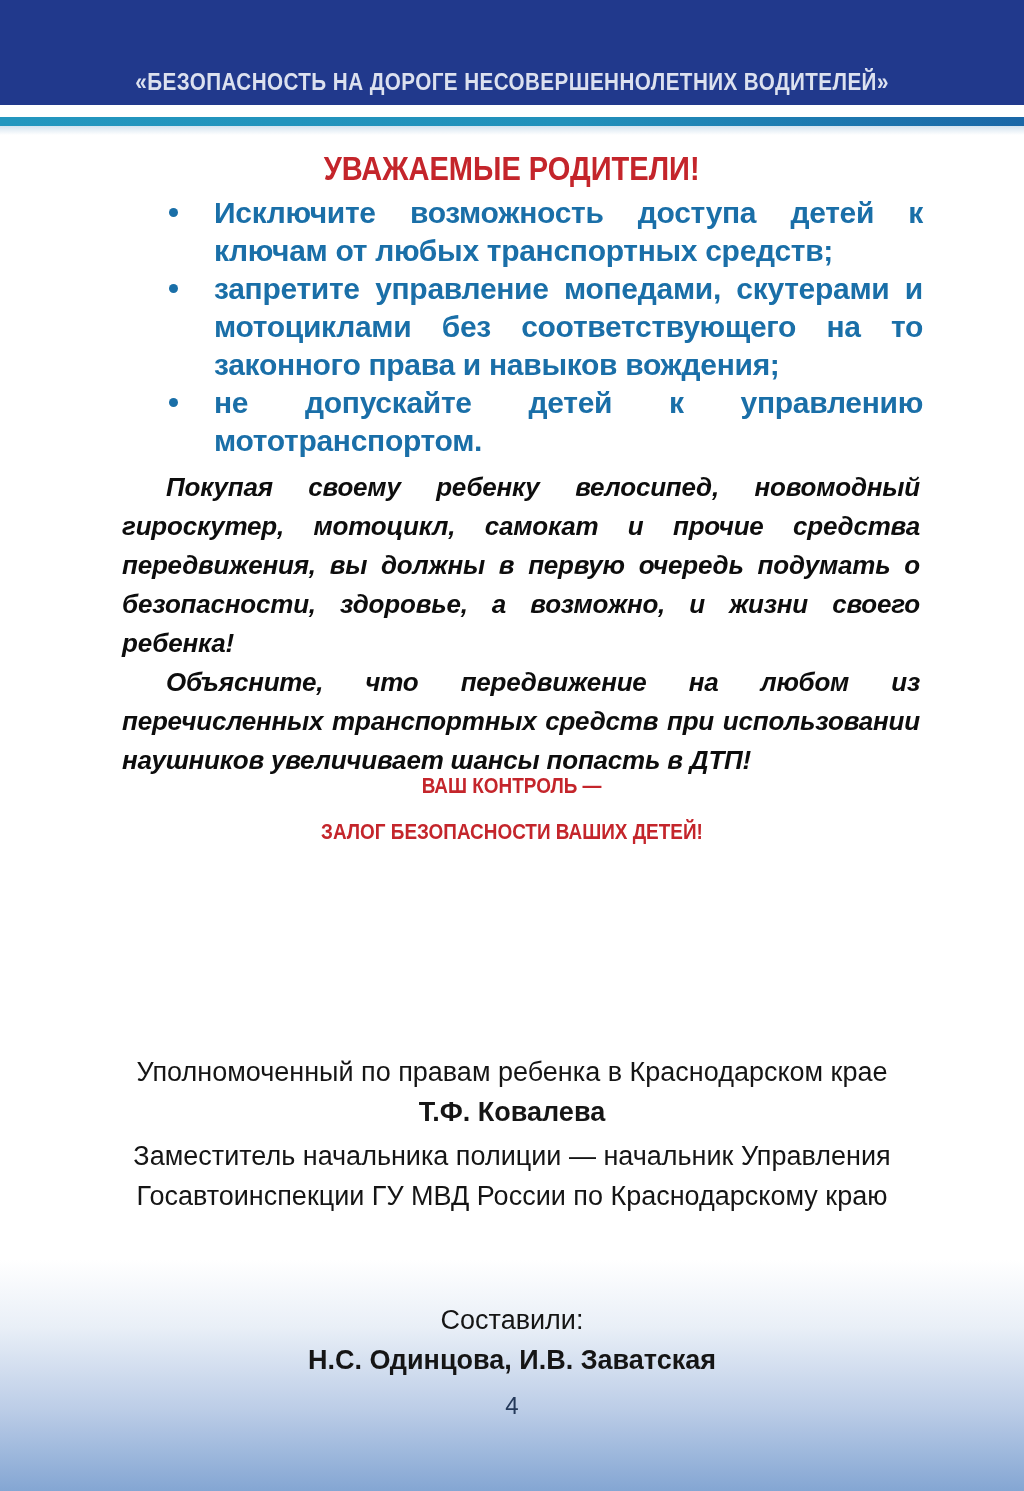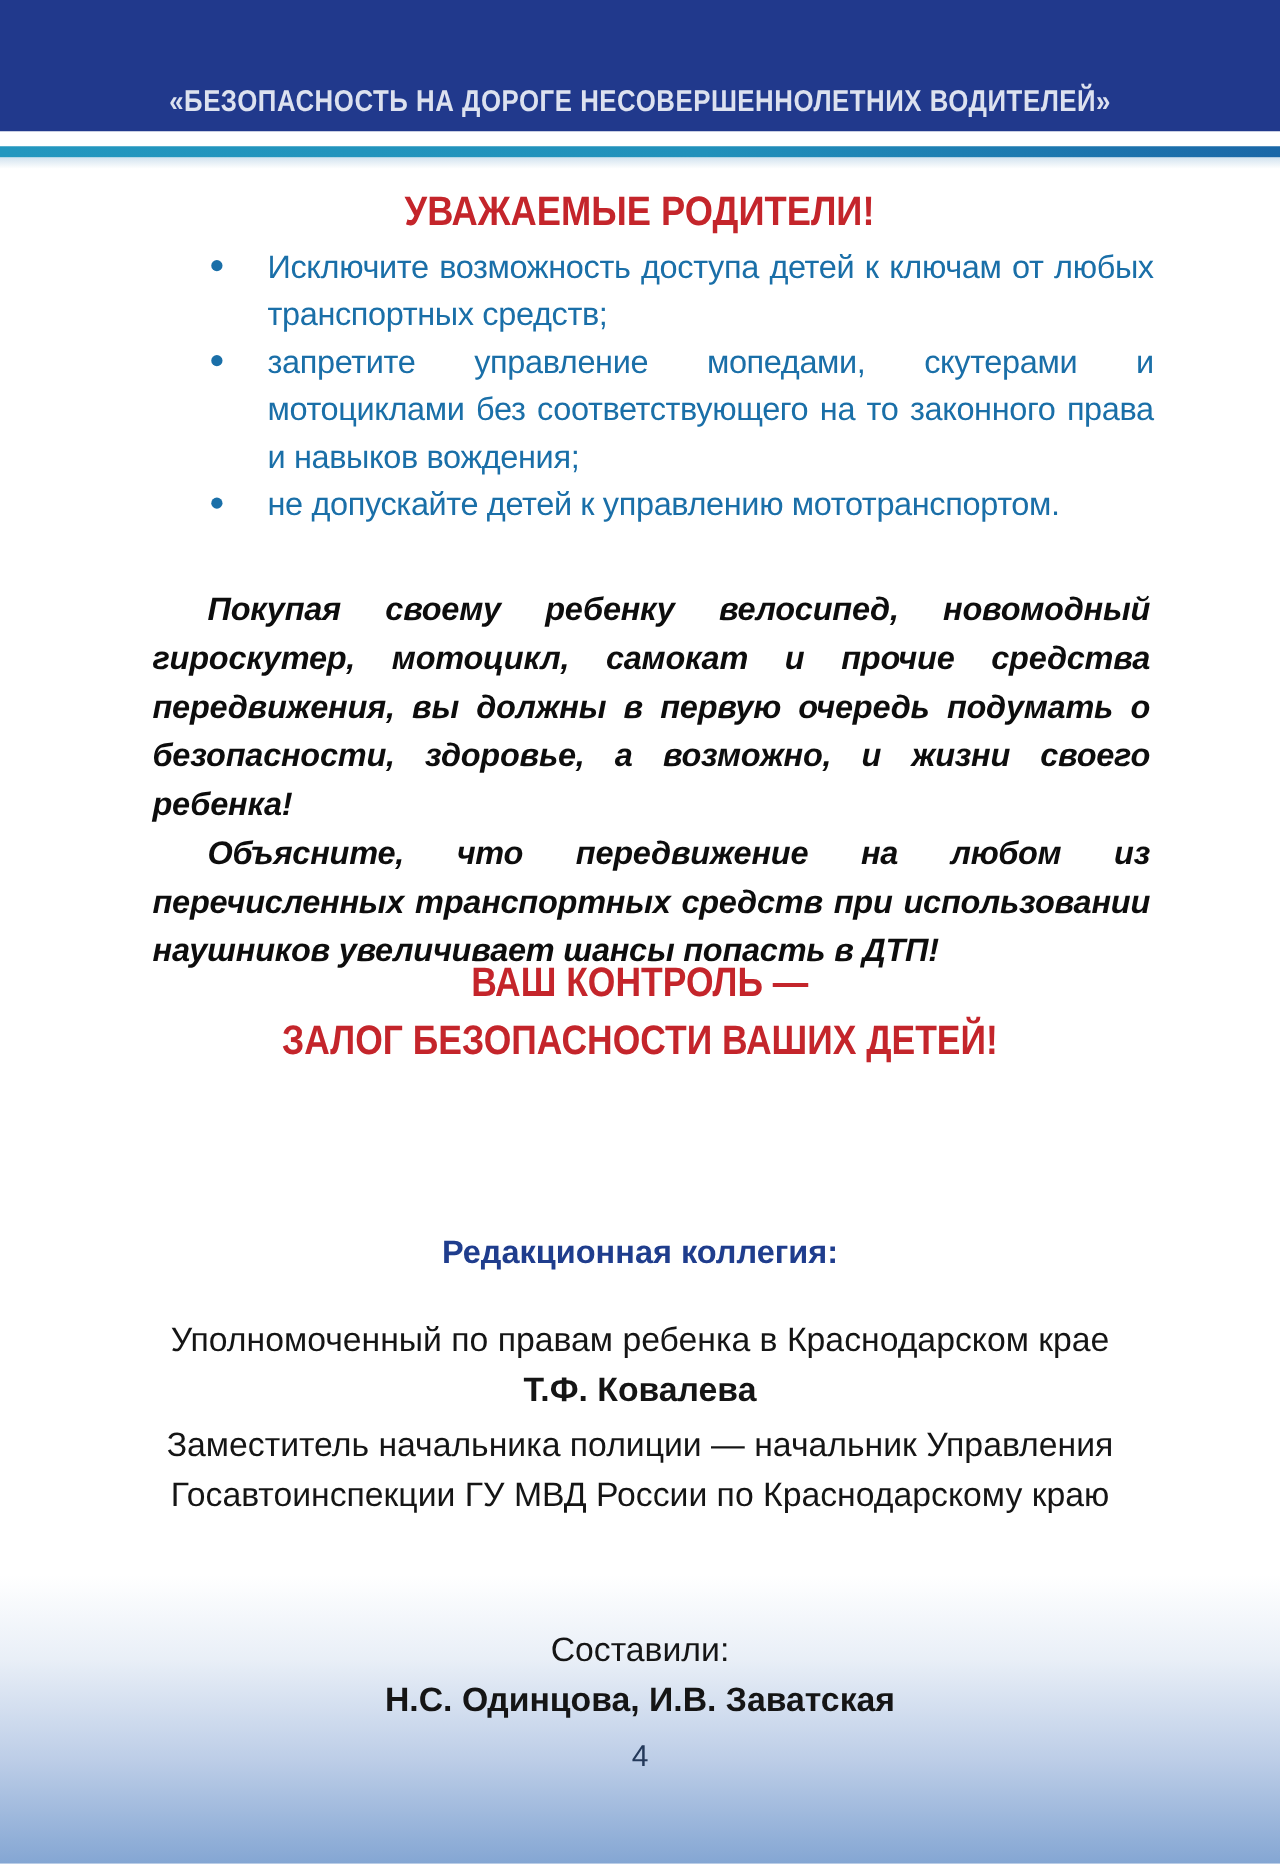--- a/index.html
+++ b/index.html
@@ -44,34 +44,34 @@
   }
 
   
   .main-title, .slogan {
     position: absolute; left: 0; width: 100%;
     text-align: center;
     color: #c4252b;
     font-weight: bold;
   }
   .main-title { top: 150px; font-size: 33px; }
-  .slogan { top: 763px; font-size: 33px; line-height: 46px; }
+  .slogan { top: 763px; font-size: 22px; line-height: 46px; }
   .condensed { display: inline-block; transform: scaleX(0.88); transform-origin: 50% 50%; white-space: nowrap; }
   .slogan .condensed { transform: scaleX(0.86); }
 
   
   .bullet-list {
     position: absolute; top: 194px; left: 150px; width: 773px;
   }
   .bullet-item {
     position: relative;
     padding-left: 64px;
     color: #1a6fa8;
-    font-weight: normal;
-    font-size: 26px;
+    font-weight: bold;
+    font-size: 30px;
     line-height: 38px;
     text-align: justify;
     letter-spacing: -0.3px;
   }
   .bullet-dot {
     position: absolute; left: 19px; top: 14px;
     width: 9px; height: 9px; border-radius: 50%;
     background: #1a6fa8;
   }
 
@@ -150,23 +150,20 @@
   <div class="paragraphs">
     <p class="para">Покупая своему ребенку велосипед, новомодный гироскутер, мотоцикл, самокат и прочие средства передвижения, вы должны в первую очередь подумать о безопасности, здоровье, а возможно, и жизни своего ребенка!</p>
     <p class="para">Объясните, что передвижение на любом из перечисленных транспортных средств при использовании наушников увеличивает шансы попасть в ДТП!</p>
   </div>
 
   <div class="slogan">
     <span class="condensed">ВАШ КОНТРОЛЬ —</span><br>
     <span class="condensed">ЗАЛОГ БЕЗОПАСНОСТИ ВАШИХ ДЕТЕЙ!</span>
   </div>
 
-  <div class="editorial-heading">
-    <span>Редакционная коллегия:</span>
-  </div>
 
   <div class="entry entry-1">
     <div class="role">Уполномоченный по правам ребенка в Краснодарском крае</div>
     <div class="name">Т.Ф. Ковалева</div>
   </div>
 
   <div class="entry entry-2">
     <div class="role">Заместитель начальника полиции — начальник Управления Госавтоинспекции ГУ МВД России по Краснодарскому краю</div>
   </div>
 

